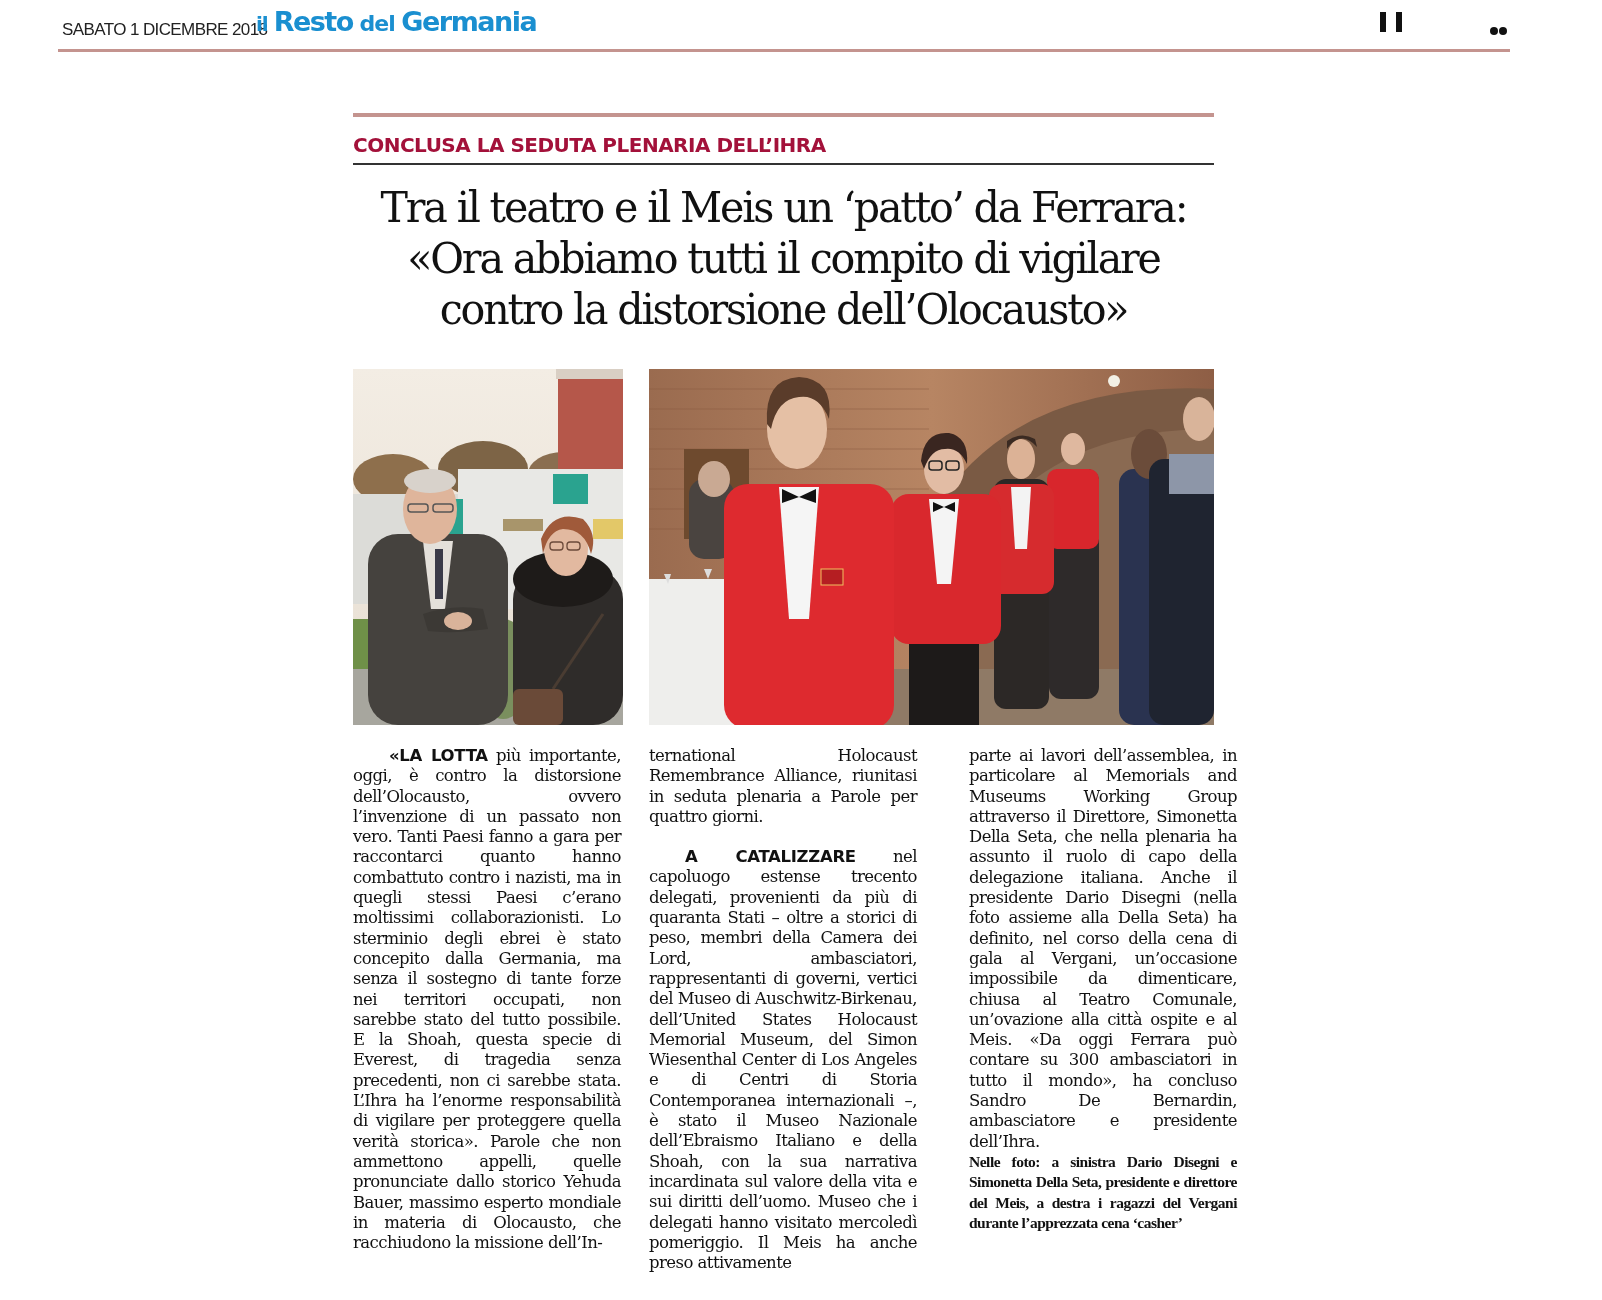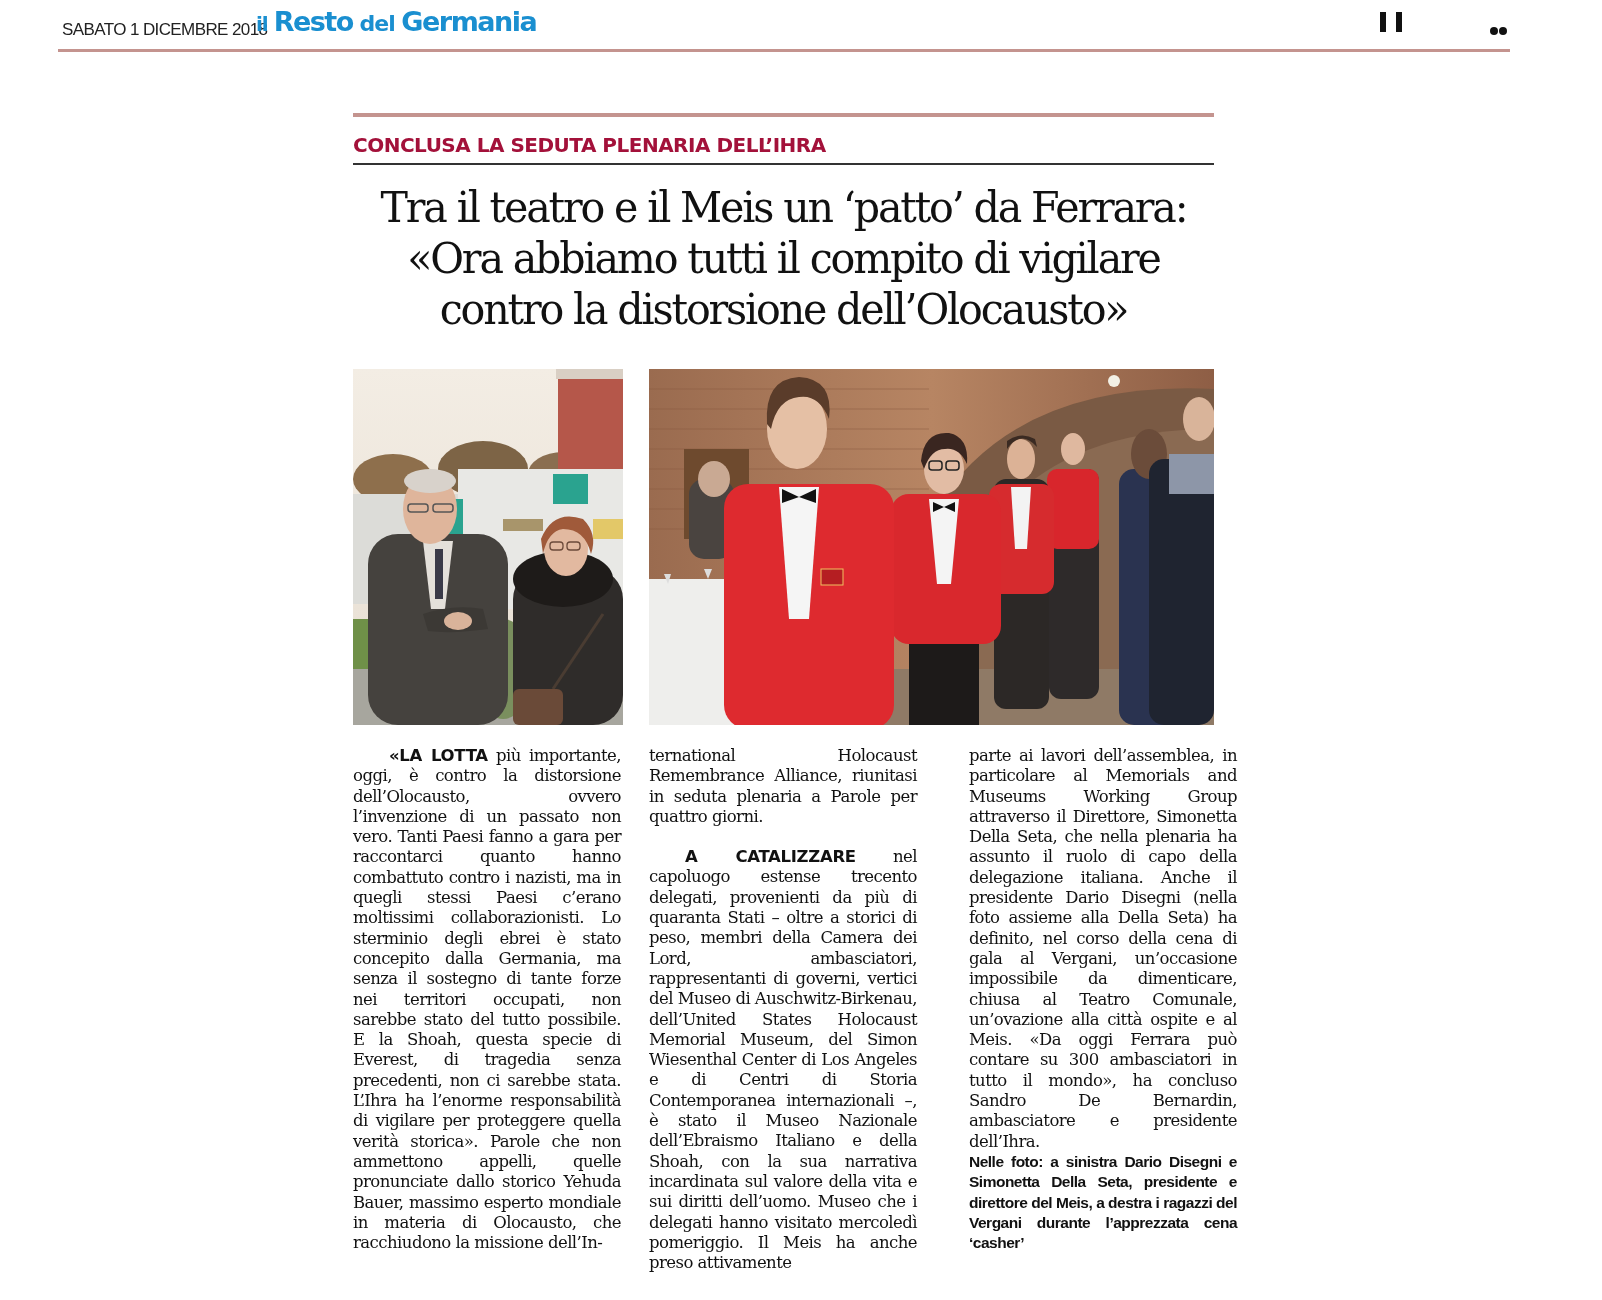--- a/index.html
+++ b/index.html
@@ -30,21 +30,21 @@
     .photo-left { left: 0; width: 270px; }
     .photo-right { left: 296px; width: 565px; }
 
     
     .col { position: absolute; top: 633px; width: 268px; font-family: "DejaVu Serif", serif; font-size: 16.5px; line-height: 20.3px; color: #111; text-align: justify; letter-spacing: -0.55px; }
     .col-1 { left: 0; }
     .col-2 { left: 296px; }
     .col-3 { left: 616px; }
     .lead { font-family: "DejaVu Sans", sans-serif; font-weight: bold; letter-spacing: -0.3px; margin-left: 36px; }
     .para-gap { height: 20px; }
-    .caption { font-family: Liberation Sans, sans-serif; font-weight: bold; font-size: 15.5px; line-height: 20.3px; letter-spacing: -0.5px; text-align: justify; }
+    .caption { font-family: Liberation Serif, serif; font-weight: bold; font-size: 15.5px; line-height: 20.3px; letter-spacing: -0.5px; text-align: justify; }
   </style>
 </head>
 <body>
 
 <div class="masthead">
   <span class="mh-date">SABATO 1 DICEMBRE 2018</span>
   <span class="mh-logo"><span class="il">il </span><span class="big">Resto</span><span class="del"> del </span><span class="big">Germania</span></span>
   <div class="mh-pause">
       <span></span>
       <span></span>

